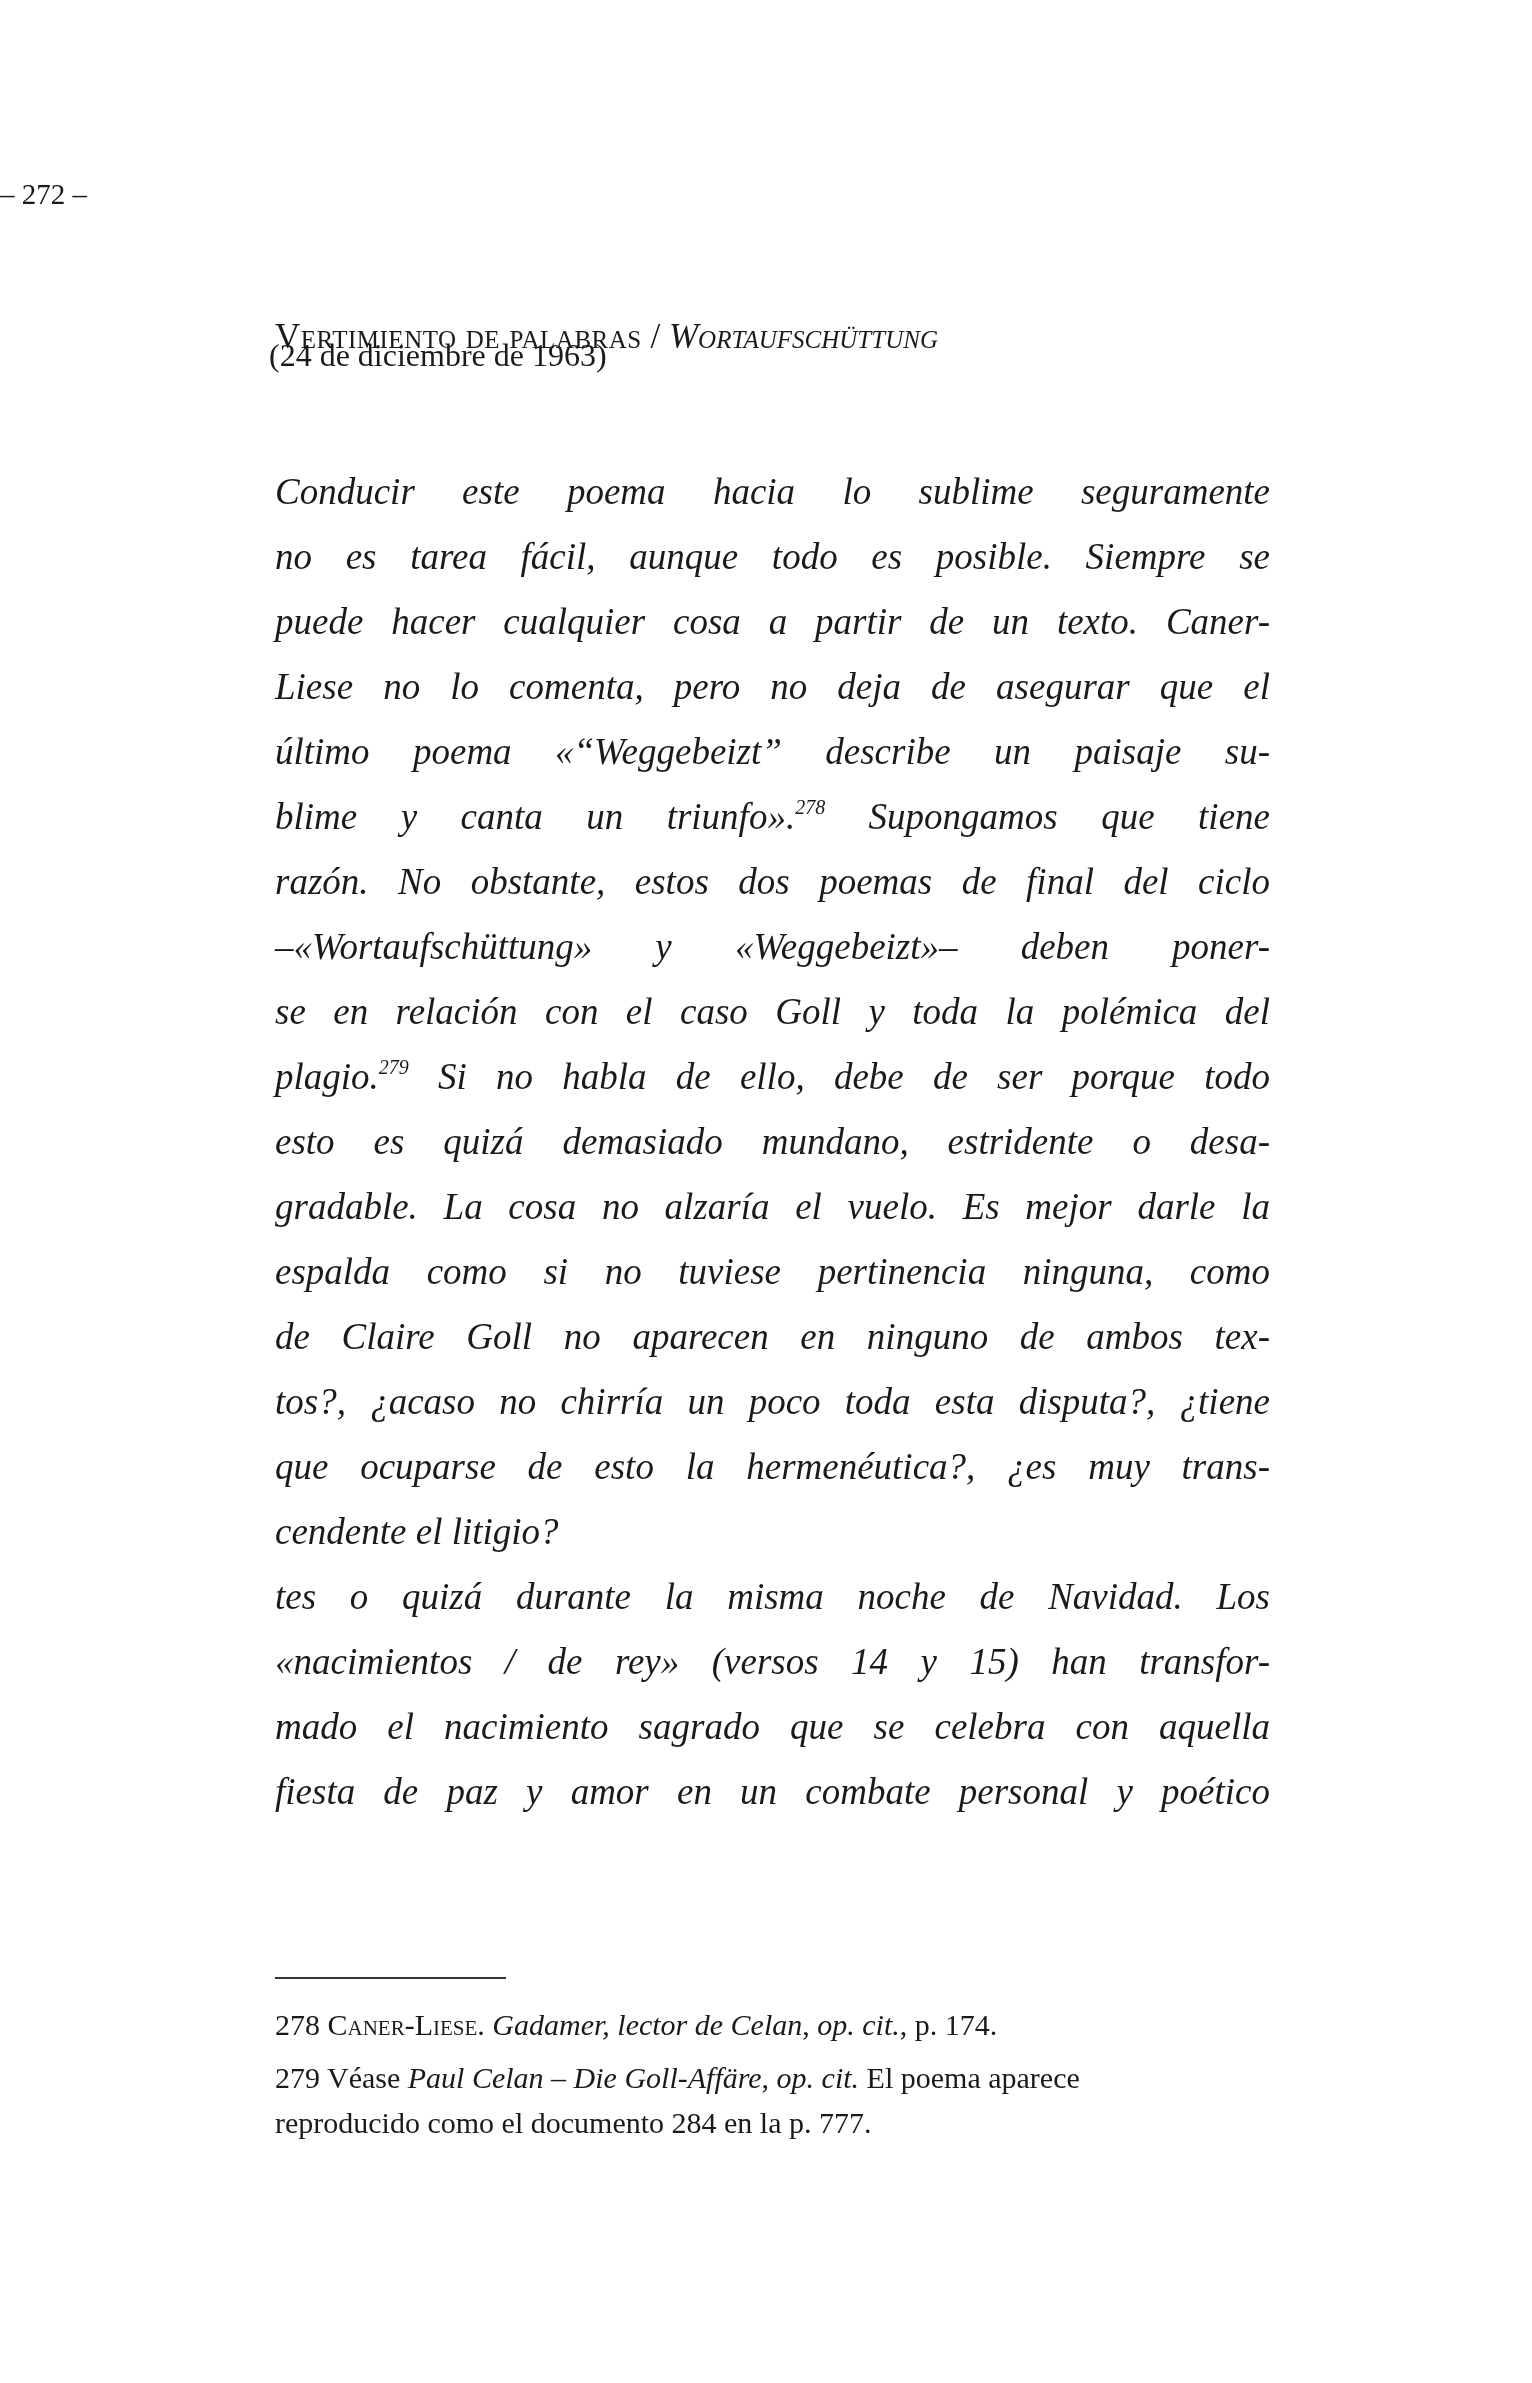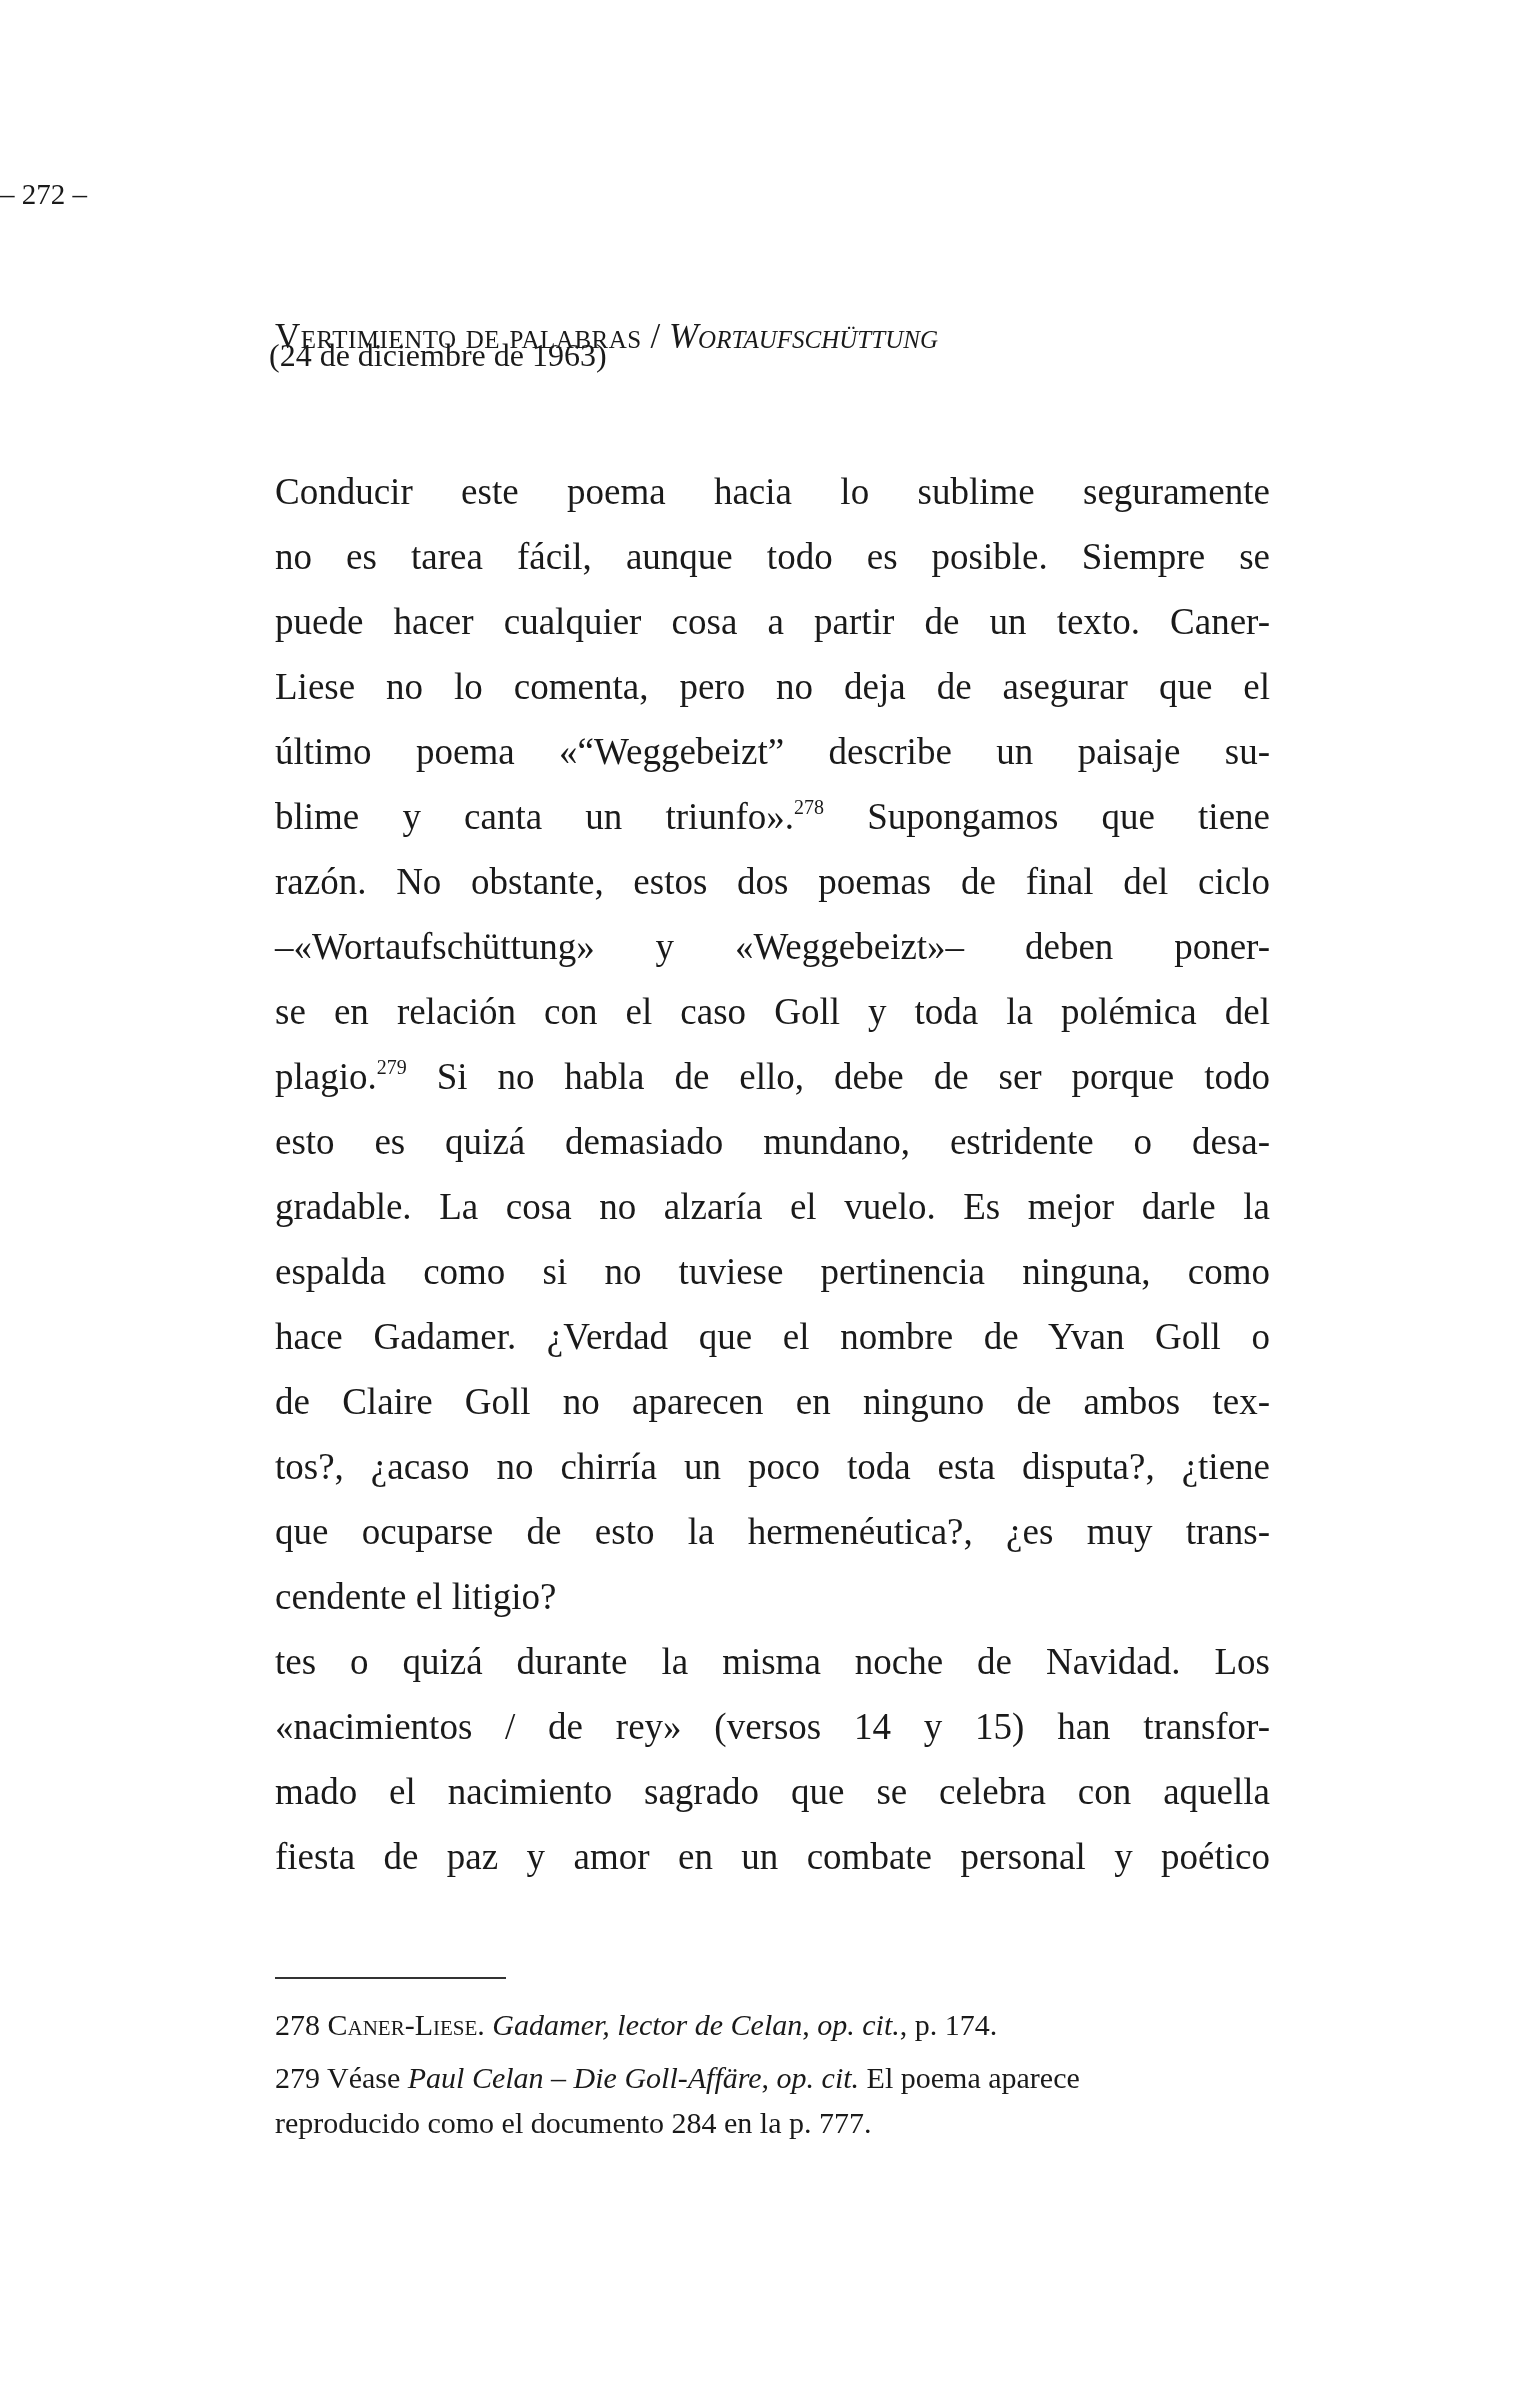--- a/index.html
+++ b/index.html
@@ -4,21 +4,21 @@
 <style>
   html, body { margin:0; padding:0; background:#ffffff; }
   body { width:1532px; height:2383px; position:relative; overflow:hidden;
          font-family:"Liberation Serif", "DejaVu Serif", serif; color:#1a1a1a; }
   .page-number { position:absolute; top:173px; left:0; width:1532px; text-align:left;
                  font-size:29px; line-height:42px; }
   .heading { position:absolute; left:275px; top:269px; font-size:35px; line-height:48px; white-space:nowrap;margin-top:44px; }
   .heading .sc { font-variant:small-caps; letter-spacing:0.5px; }
   .heading .it { font-style:italic; font-variant:small-caps; }
   .date { position:absolute; left:269px; top:331px; font-size:32px; line-height:48px; }
-  .body-text { position:absolute; left:275px; top:459px; width:995px; }
+  .body-text { position:absolute; left:275px; top:459px; width:995px;font-style:italic; }
   .line { font-size:37px; line-height:65px; height:65px; white-space:nowrap;
           text-align:justify; text-align-last:justify; }
   .line.last { text-align-last:left; }
   .line.indent { padding-left:50px; }
   sup { font-size:20px; line-height:0; vertical-align:super; position:relative; top:-1.9px; }
   .rule { position:absolute; left:275px; top:1977px; width:231px; height:1.9px; background:#333; }
   .footnotes { position:absolute; left:275px; top:2002px; width:1009px; }
   .fn { font-size:30px; line-height:45px; }
   .fn + .fn { margin-top:7.7px; }
   .fn .sc { font-variant:small-caps; }
@@ -41,21 +41,20 @@
   <div class="line">Liese no lo comenta, pero no deja de asegurar que el</div>
   <div class="line">último poema «“Weggebeizt” describe un paisaje su-</div>
   <div class="line"><span>blime y canta un triunfo».</span><sup>278</sup><span> Supongamos que tiene</span></div>
   <div class="line">razón. No obstante, estos dos poemas de final del ciclo</div>
   <div class="line">–«Wortaufschüttung» y «Weggebeizt»– deben poner-</div>
   <div class="line">se en relación con el caso Goll y toda la polémica del</div>
   <div class="line"><span>plagio.</span><sup>279</sup><span> Si no habla de ello, debe de ser porque todo</span></div>
   <div class="line">esto es quizá demasiado mundano, estridente o desa-</div>
   <div class="line">gradable. La cosa no alzaría el vuelo. Es mejor darle la</div>
   <div class="line">espalda como si no tuviese pertinencia ninguna, como</div>
-  <div class="line">hace Gadamer. ¿Verdad que el nombre de Yvan Goll o</div>
   <div class="line">de Claire Goll no aparecen en ninguno de ambos tex-</div>
   <div class="line">tos?, ¿acaso no chirría un poco toda esta disputa?, ¿tiene</div>
   <div class="line">que ocuparse de esto la hermenéutica?, ¿es muy trans-</div>
   <div class="line last">cendente el litigio?</div>
   <div class="line">tes o quizá durante la misma noche de Navidad. Los</div>
   <div class="line">«nacimientos / de rey» (versos 14 y 15) han transfor-</div>
   <div class="line">mado el nacimiento sagrado que se celebra con aquella</div>
   <div class="line">fiesta de paz y amor en un combate personal y poético</div>
 </div>
 

